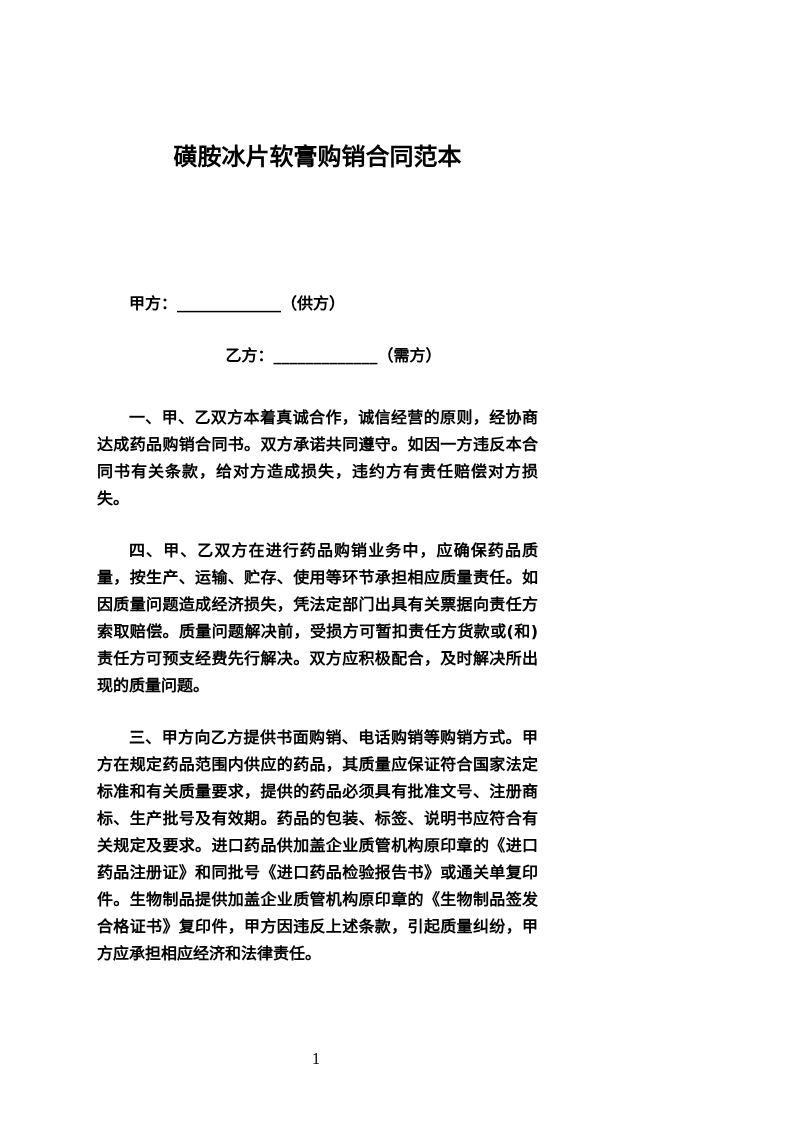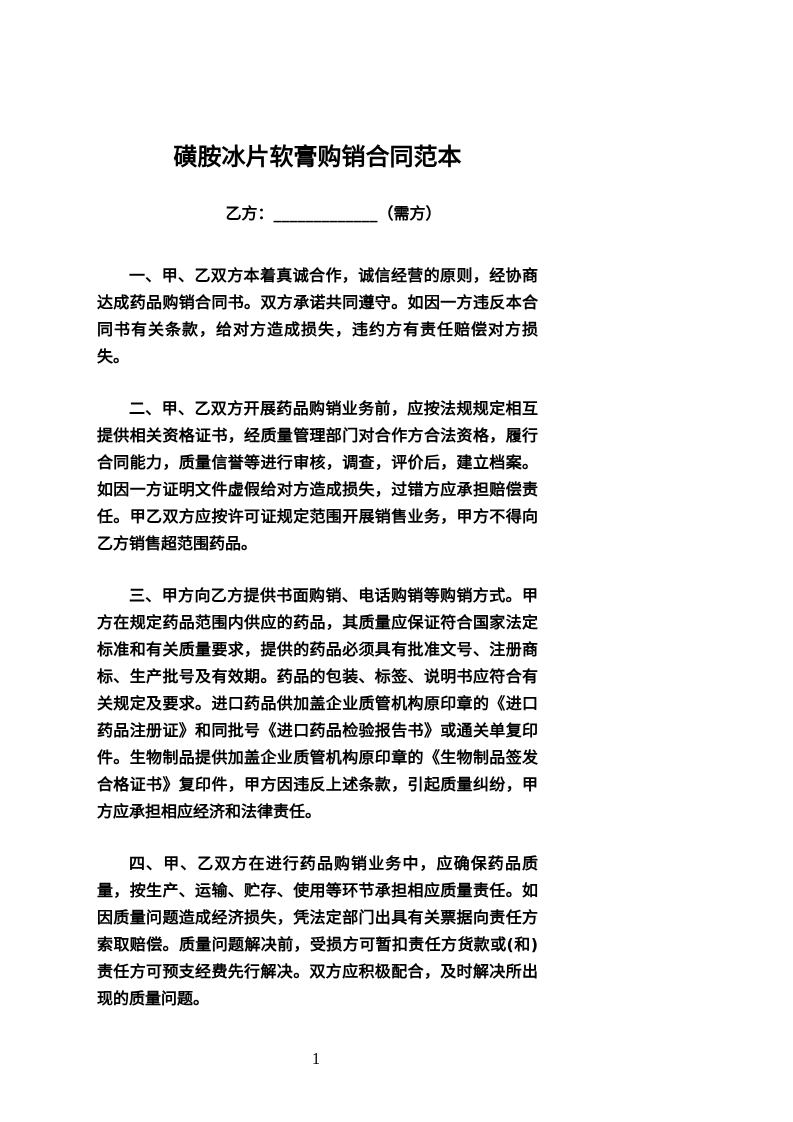--- a/index.html
+++ b/index.html
@@ -63,28 +63,28 @@
 </style>
 </head>
 <body>
 
 <div class="page">
 
   <h1 class="doc-title">磺胺冰片软膏购销合同范本</h1>
 
   <div class="doc-body">
 
+    <div class="party-line party-a"><span>甲方：</span><span class="party-blank">_____________</span><span>（供方）</span></div>
 
     <div class="party-line party-b"><span>乙方：</span><span class="party-blank">_____________</span><span>（需方）</span></div>
 
     <p class="clause clause-first">一、甲、乙双方本着真诚合作，诚信经营的原则，经协商达成药品购销合同书。双方承诺共同遵守。如因一方违反本合同书有关条款，给对方造成损失，违约方有责任赔偿对方损失。</p>
 
-    <p class="clause">二、甲、乙双方开展药品购销业务前，应按法规规定相互提供相关资格证书，经质量管理部门对合作方合法资格，履行合同能力，质量信誉等进行审核，调查，评价后，建立档案。如因一方证明文件虚假给对方造成损失，过错方应承担赔偿责任。甲乙双方应按许可证规定范围开展销售业务，甲方不得向乙方销售超范围药品。</p>
+
+    <p class="clause">四、甲、乙双方在进行药品购销业务中，应确保药品质量，按生产、运输、贮存、使用等环节承担相应质量责任。如因质量问题造成经济损失，凭法定部门出具有关票据向责任方索取赔偿。质量问题解决前，受损方可暂扣责任方货款或(和)责任方可预支经费先行解决。双方应积极配合，及时解决所出现的质量问题。</p>
 
     <p class="clause">三、甲方向乙方提供书面购销、电话购销等购销方式。甲方在规定药品范围内供应的药品，其质量应保证符合国家法定标准和有关质量要求，提供的药品必须具有批准文号、注册商标、生产批号及有效期。药品的包装、标签、说明书应符合有关规定及要求。进口药品供加盖企业质管机构原印章的《进口药品注册证》和同批号《进口药品检验报告书》或通关单复印件。生物制品提供加盖企业质管机构原印章的《生物制品签发合格证书》复印件，甲方因违反上述条款，引起质量纠纷，甲方应承担相应经济和法律责任。</p>
-
-    <p class="clause">四、甲、乙双方在进行药品购销业务中，应确保药品质量，按生产、运输、贮存、使用等环节承担相应质量责任。如因质量问题造成经济损失，凭法定部门出具有关票据向责任方索取赔偿。质量问题解决前，受损方可暂扣责任方货款或(和)责任方可预支经费先行解决。双方应积极配合，及时解决所出现的质量问题。</p>
 
   </div>
 
   <div class="page-number">1</div>
 
 </div>
 
 </body></html>

